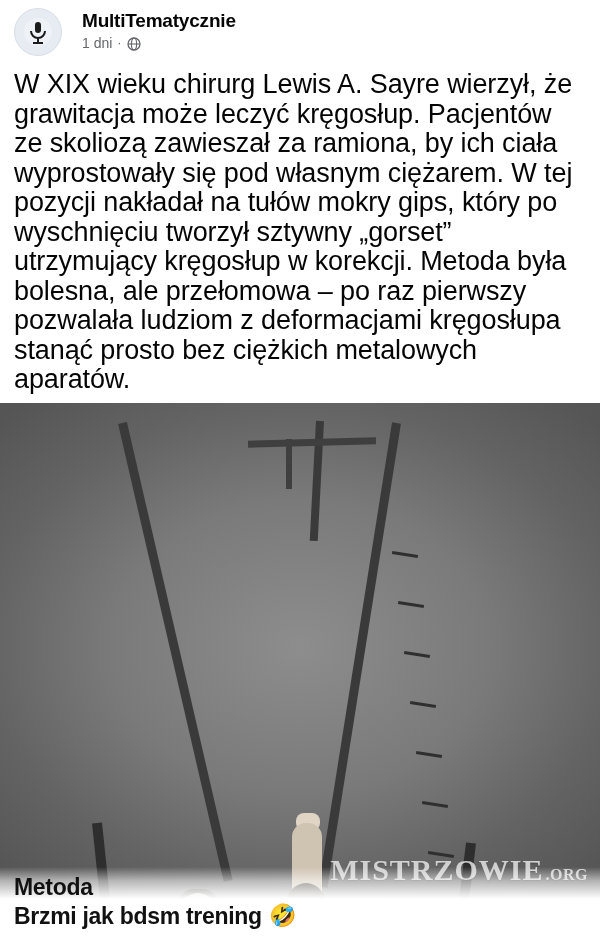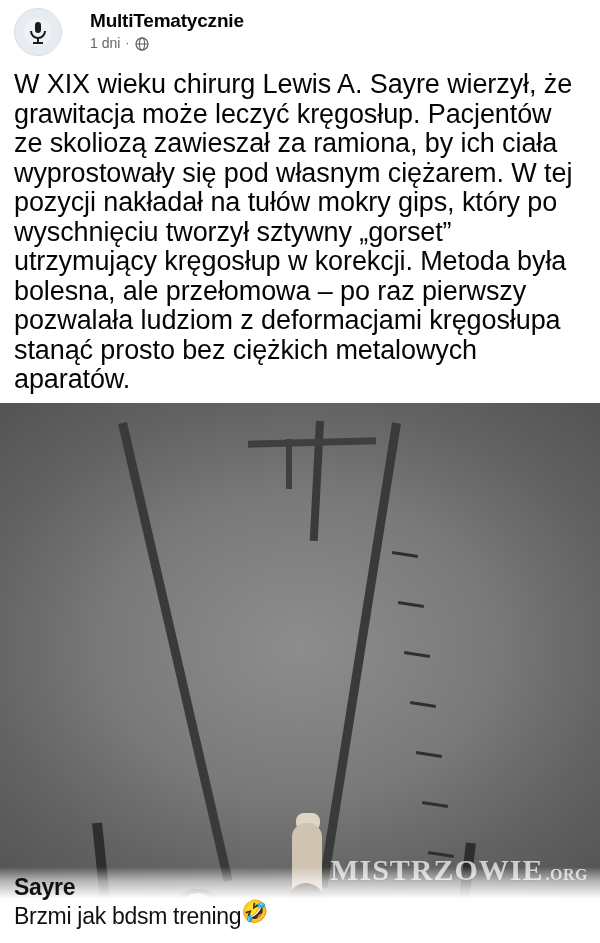--- a/index.html
+++ b/index.html
@@ -46,21 +46,21 @@
     top: 50%;
     transform: translate(-50%, -50%);
     width: 34px;
     height: 34px;
     display: flex;
     align-items: center;
     justify-content: center;
   }
   .avatar-inner svg { display: block; }
   .header-text {
-    margin-left: 28px;
+    margin-left: 20px;
     display: flex;
     flex-direction: column;
     justify-content: flex-start;
     padding-top: 2px;
   }
   .page-name {
     font-size: 19px;
     font-weight: bold;
     color: #050505;
     line-height: 22px;
@@ -203,22 +203,23 @@
     color: #111111;
     line-height: 28px;
     letter-spacing: -0.3px;
   }
   .caption-text {
     font-size: 23px;
     color: #111111;
     line-height: 30px;
     letter-spacing: -0.3px;
     display: flex;
-    align-items: flex-start;
-    gap: 0;
+    align-items: center;
+    gap: 8px;
+    font-weight: bold;
   }
   .emoji {
     font-size: 22px;
     line-height: 1;
   }
   
   .watermark {
     position: absolute;
     right: 12px;
     bottom: 56px;
@@ -300,21 +301,21 @@
     <div class="man-hair"></div>
     <div class="man-head"></div>
     <div class="man-coat"></div>
 
     <div class="watermark">
       <span class="wm-main">MISTRZOWIE</span>
       <span class="wm-suffix">.ORG</span>
     </div>
 
     <div class="caption">
-      <div class="caption-name">Sayre</div>
+      <div class="caption-name">Metoda</div>
       <div class="caption-text">
         <span>Brzmi jak bdsm trening</span>
         <span class="emoji">🤣</span>
       </div>
     </div>
   </div>
 
 </div>
 
 </body></html>

